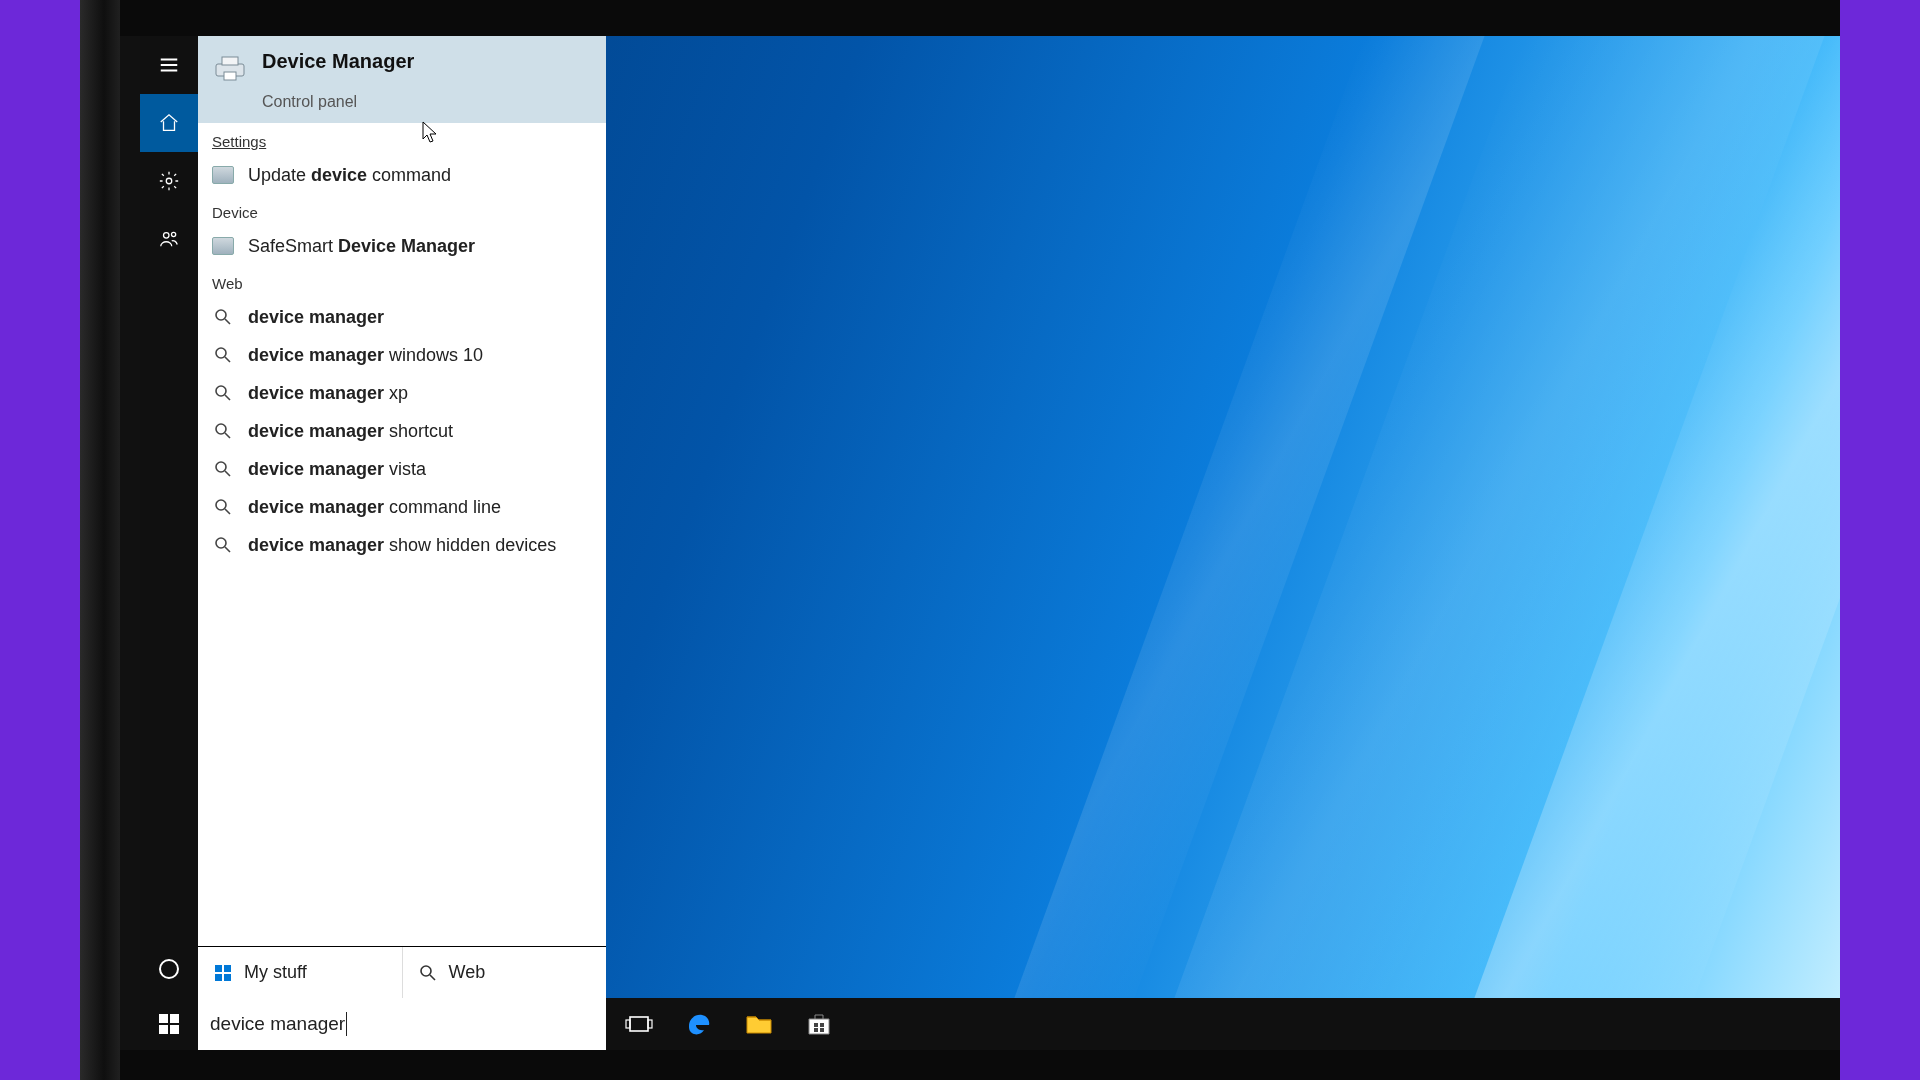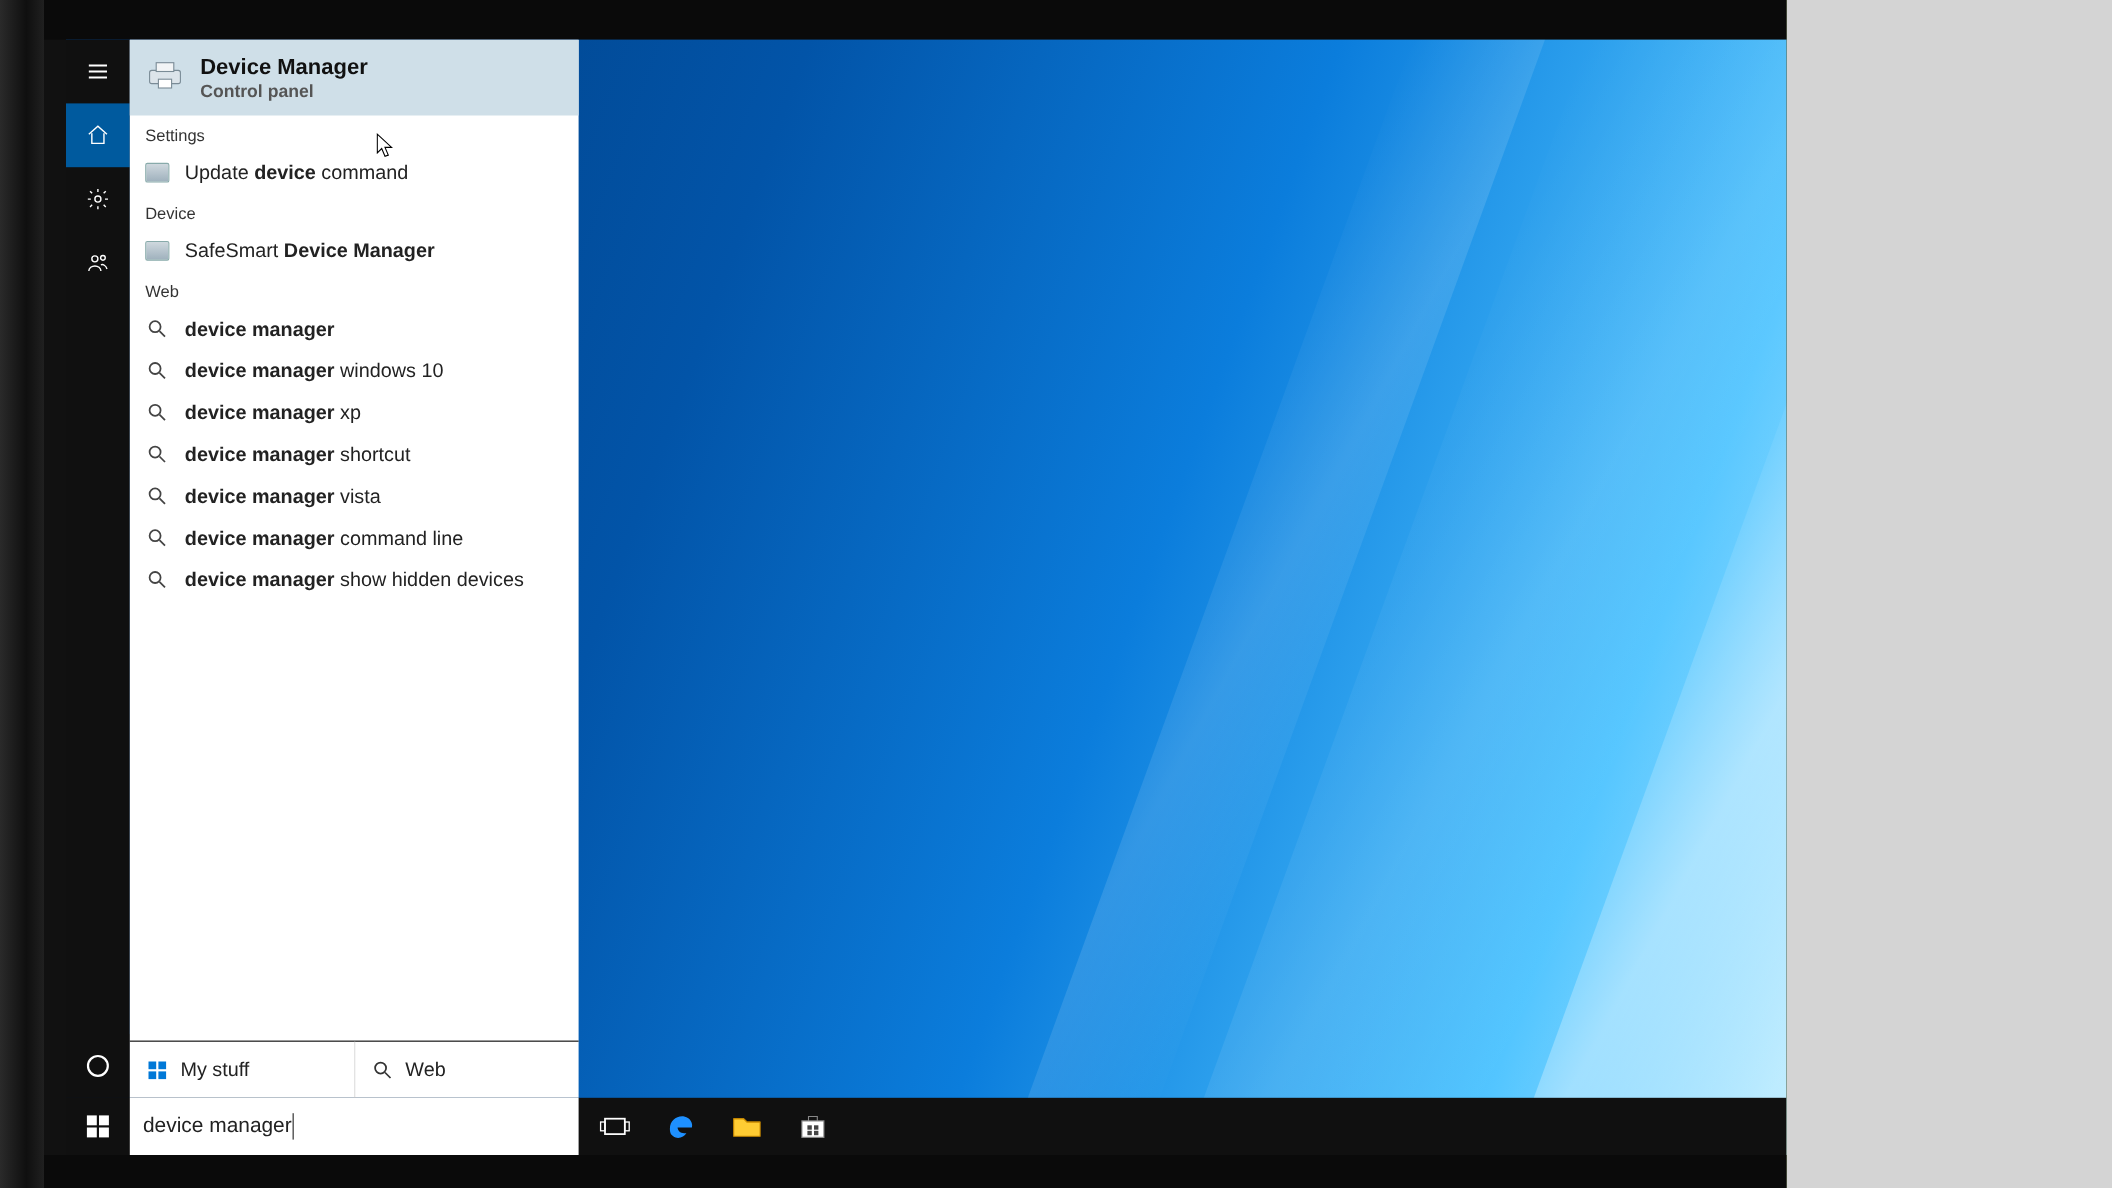--- a/index.html
+++ b/index.html
@@ -1,22 +1,22 @@
 <!DOCTYPE html>
 <html><head>
 <meta charset="utf-8">
 <style>
   * { box-sizing: border-box; margin: 0; padding: 0; font-family: "Segoe UI", Arial, sans-serif; }
   html, body { width: 1920px; height: 1080px; overflow: hidden; background: #d4d4d4; }
 
   .stage {
     position: absolute;
     left: 0; top: 0;
-    width: 1624px; height: 1080px;
-    background: #4d7c0f;
+    width: 1920px; height: 1080px;
+    background: #6d28d9;
     display: flex;
     justify-content: center;
     align-items: center;
   }
 
   .monitor-frame {
     position: relative;
     width: 1760px;
     height: 1080px;
     background: #111;
@@ -142,27 +142,27 @@
     display:flex;
     gap: 14px;
     align-items:flex-start;
     cursor:pointer;
   }
   .best-match .icon-slot {
     width: 36px; height: 36px;
     display:flex;align-items:center;justify-content:center;
   }
   .best-match .title { font-size: 20px; font-weight:600; color:#111; }
-  .best-match .subtitle { font-size: 16px; color:#555; margin-top:2px;font-weight:bold; }
+  .best-match .subtitle { font-size: 16px; color:#555; margin-top:20px; }
 
   .section-label {
     font-size: 15px; color:#333;
     padding: 10px 14px 6px 14px;
   }
-  .section-label.underline { }
+  .section-label.underline { text-decoration: underline; }
 
   .result-item {
     display:flex; align-items:center;
     gap: 14px;
     padding: 8px 14px;
     cursor:pointer;
     font-size: 18px; color:#222;
   }
   .result-item .mini-icon {
     width: 22px; height:22px;

